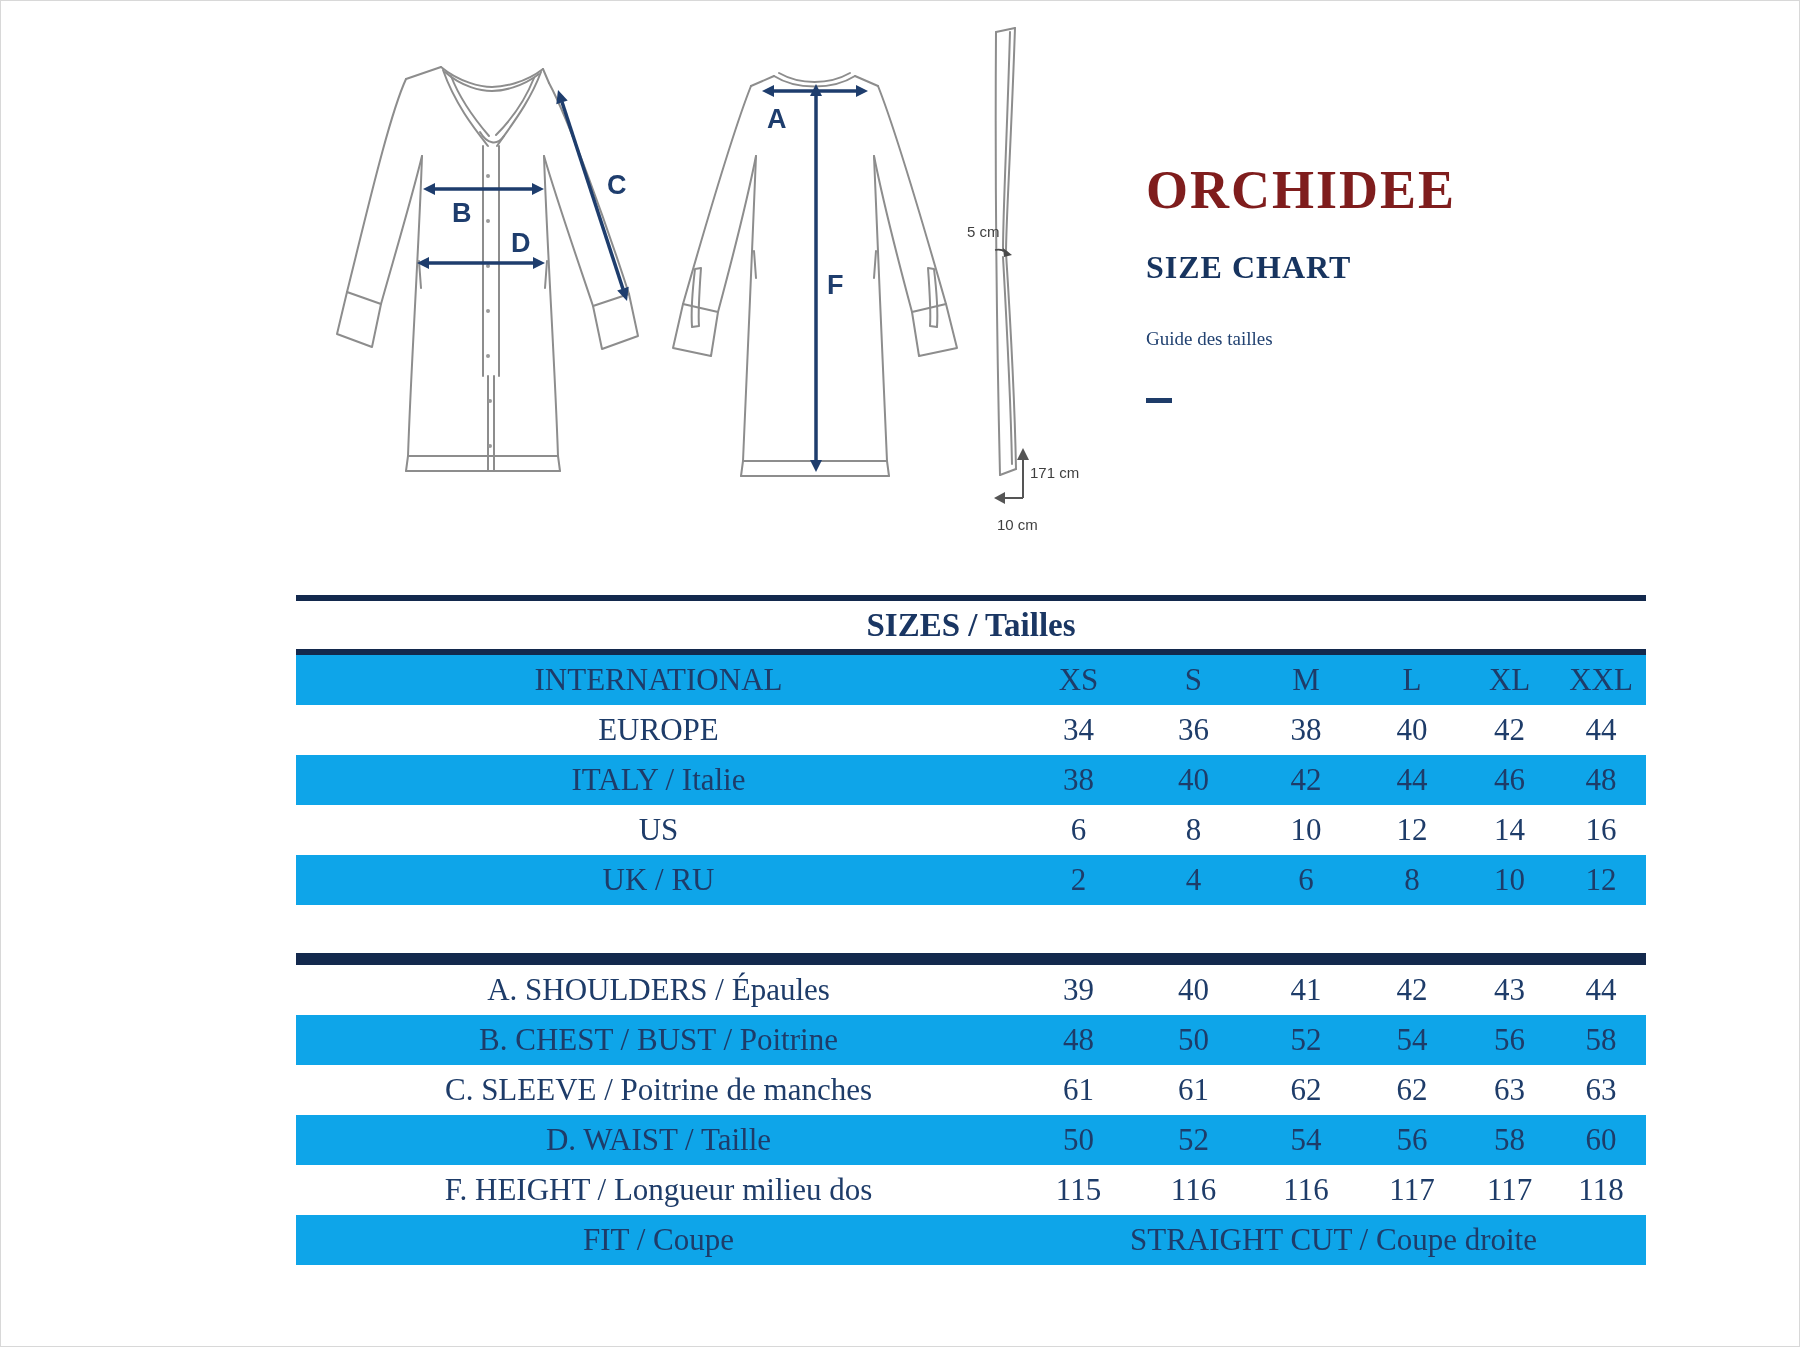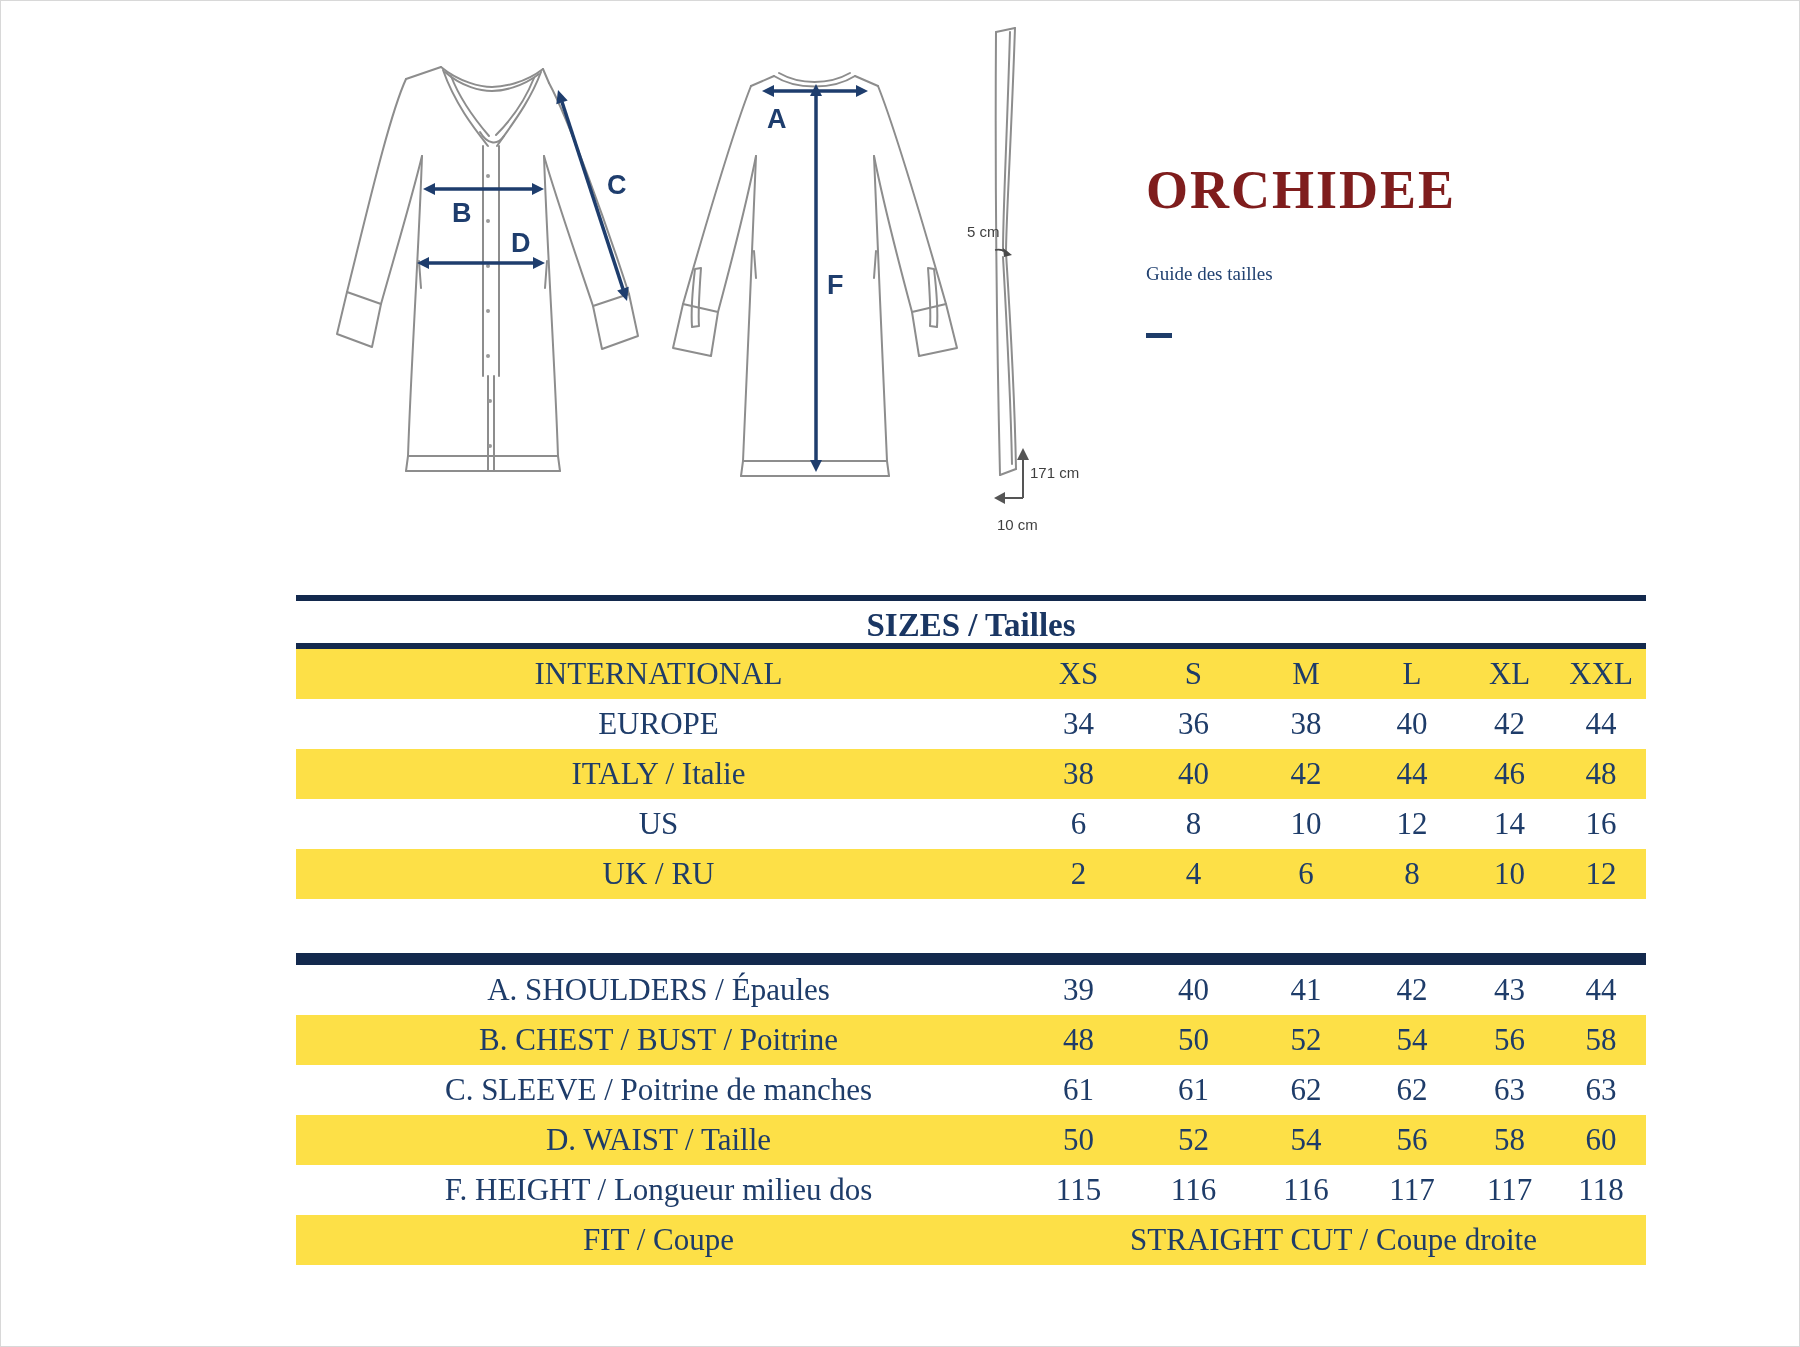--- a/index.html
+++ b/index.html
@@ -11,28 +11,28 @@
   svg{position:absolute;overflow:visible;}
   .title-block{position:absolute;left:1145px;top:158px;}
   .brand{font-size:54px;font-weight:bold;letter-spacing:2px;color:#7f1d1d;}
   .size-chart{margin-top:28px;font-size:32px;font-weight:bold;letter-spacing:1px;color:#17345f;}
   .guide{margin-top:42px;font-size:19px;color:#224271;}
   .dash{margin-top:48px;width:26px;height:5px;background:#1e3c69;}
   .tbl{position:absolute;left:295px;width:1350px;}
   .tbl.sizes{top:594px;}
   .tbl.meas{top:952px;}
   .rule{height:6px;background:#13294d;}
-  .tbl-title{height:42px;line-height:48px;text-align:center;font-size:33px;font-weight:bold;color:#1a3663;}
+  .tbl-title{height:48px;line-height:48px;text-align:center;font-size:33px;font-weight:bold;color:#1a3663;}
   table{border-collapse:collapse;table-layout:fixed;width:1350px;}
   col.c-label{width:53.7%;}
   col.c1{width:8.52%;} col.c2{width:8.52%;} col.c3{width:8.15%;}
   col.c4{width:7.56%;} col.c5{width:6.89%;} col.c6{width:6.66%;}
   td{height:50px;line-height:50px;text-align:center;font-size:31px;
      color:#1e3c69;white-space:nowrap;padding:0;overflow:visible;}
-  tr.alt{background:#fde047;padding-left:26px;}
+  tr.alt{background:#0ea5e9;padding-left:26px;}
   .mono-letter{font-family:"Liberation Sans","DejaVu Sans",sans-serif;font-weight:600;}
   .dim-text{font-family:"Liberation Sans","DejaVu Sans",sans-serif;fill:#3f3f3f;}
 </style>
 </head>
 <body>
 
 <div class="page">
 
   <svg style="left:330px;top:55px;" width="350" height="475" viewBox="0 0 350 475">
     <g stroke="#8d8d8d" stroke-width="2" fill="none" stroke-linejoin="round" stroke-linecap="round">
@@ -143,20 +143,21 @@
       <line x1="72" y1="472" x2="52" y2="472"></line>
       <polygon points="43,472 54,466 54,478" stroke="none"></polygon>
     </g>
     <text class="dim-text" x="16" y="211" font-size="15">5 cm</text>
     <text class="dim-text" x="79" y="452" font-size="15">171 cm</text>
     <text class="dim-text" x="46" y="504" font-size="15">10 cm</text>
   </svg>
 
   <div class="title-block">
     <div class="brand">ORCHIDEE</div>
+    <div class="size-chart">SIZE CHART</div>
     <div class="guide">Guide des tailles</div>
     <div class="dash"></div>
   </div>
 
   <div class="tbl sizes">
     <div class="rule"></div>
     <div class="tbl-title">SIZES / Tailles</div>
     <div class="rule"></div>
     <table>
       <colgroup>

